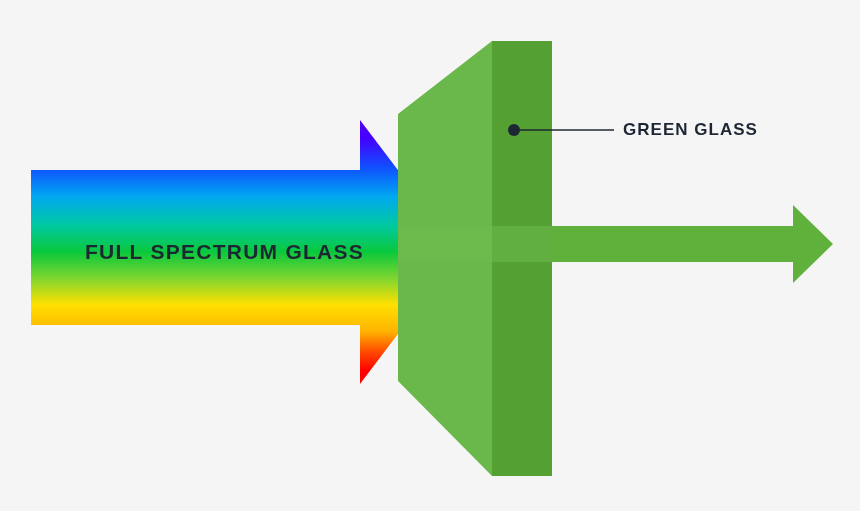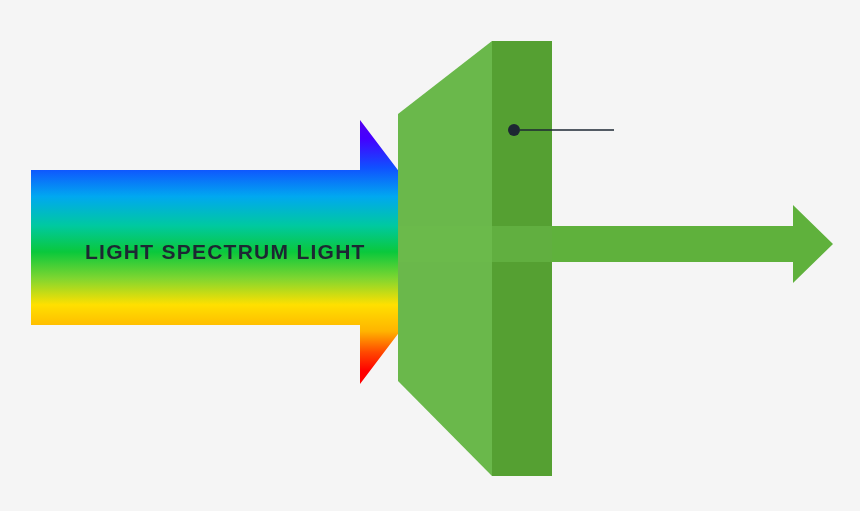--- a/index.html
+++ b/index.html
@@ -85,17 +85,18 @@
     <polygon id="glass-right" points="492,41 552,41 552,476 492,476" fill="#55a032"></polygon>
 
     <rect id="glass-band" x="398" y="226" width="154" height="36" clip-path="url(#glass-clip)" opacity="0.55" fill="#6cbc4d"></rect>
 
     <polygon id="green-arrow" points="552,226 793,226 793,205 833,244 793,283 793,262 552,262" fill="#5fb13c"></polygon>
 
     <line id="callout-line" stroke-width="1.6" x1="520" y1="130" x2="614" y2="130" stroke="#1d2733"></line>
     <circle id="callout-dot" cx="514" cy="130" r="6" fill="#1d2733"></circle>
   </svg>
 
-  <div class="lbl" id="full-spectrum-label" style="color: rgb(29, 39, 51);">LIGHT SPECTRUM LIGHT</div>
+  <div class="lbl" id="full-spectrum-label" style="color: rgb(29, 39, 51);">FULL SPECTRUM GLASS</div>
 
 
+  <div class="lbl" id="green-glass-label" style="color: rgb(29, 39, 51);">GREEN GLASS</div>
 
 </div>
 
 </body></html>

